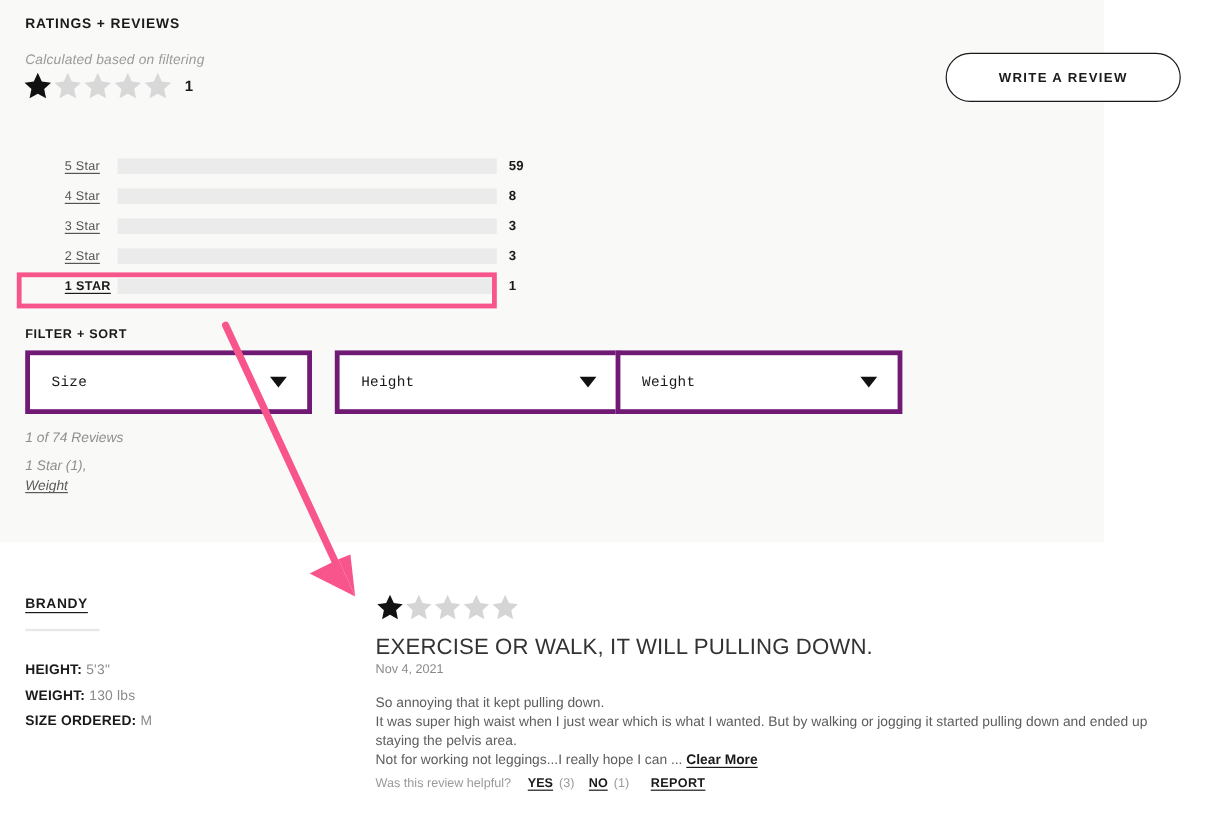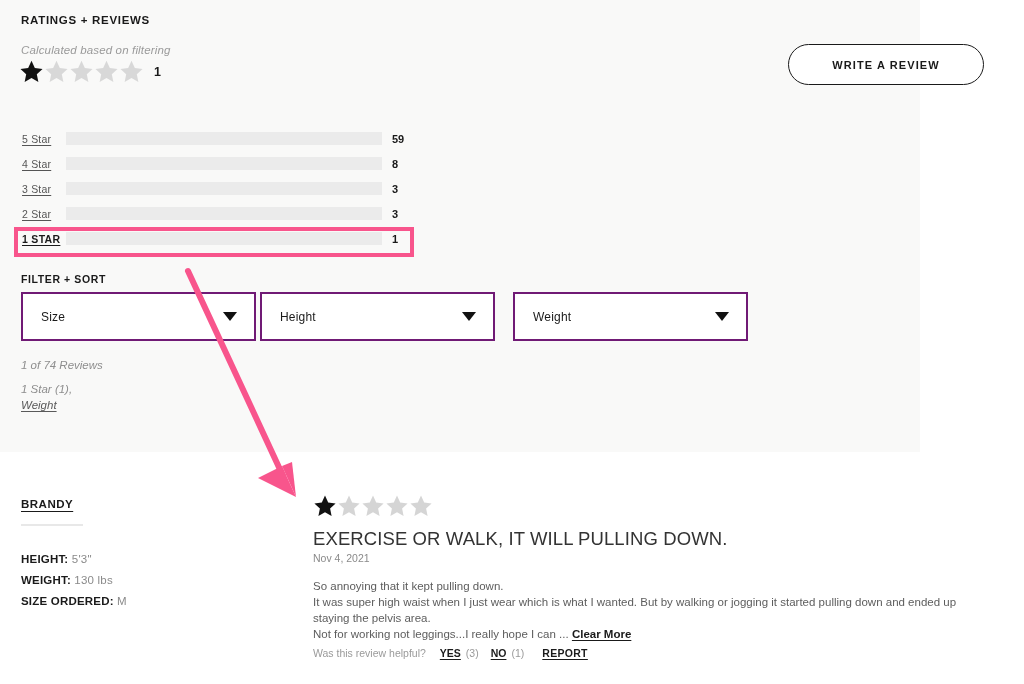--- a/index.html
+++ b/index.html
@@ -79,20 +79,21 @@
     color: #1a1a1a;
     cursor: pointer;
     padding: 0;
   }
 
   
   #histogram {
     position: absolute;
     left: 0; top: 126px;
     width: 430px;
+    padding-left: 32px;
   }
   .hist-row {
     position: relative;
     height: 25px;
     display: flex;
     align-items: center;
   }
   .hist-label {
     position: absolute;
     left: 22px;
@@ -147,41 +148,42 @@
     font-size: 10.5px;
     font-weight: bold;
     letter-spacing: 0.6px;
     color: #1a1a1a;
   }
   .dropdown {
     position: absolute;
     top: 292px;
     height: 45px;
     background: #ffffff;
-    border: 2px solid #701a75;
+    border: 4px solid #701a75;
     display: flex;
     align-items: center;
     cursor: pointer;
+    font-family: Liberation Mono, monospace;
   }
   .dropdown-label {
     margin-left: 18px;
     font-size: 12px;
     color: #1a1a1a;
     letter-spacing: 0.2px;
   }
   .caret {
     position: absolute;
     right: 17px;
     width: 0; height: 0;
     border-left: 7px solid transparent;
     border-right: 7px solid transparent;
     border-top: 9px solid #111111;
   }
   #dropdown-size   { left: 21px;  width: 231px; }
-  #dropdown-height { left: 260px; width: 231px; text-align: right; }
+  #dropdown-height { left: 279px; width: 231px; text-align: right; }
   #dropdown-weight { left: 513px; width: 231px; }
 
   #result-count {
     position: absolute;
     left: 21px; top: 359px;
     font-size: 11.5px;
     font-style: italic;
     color: #8e8e8e;
   }
   #active-filters {

